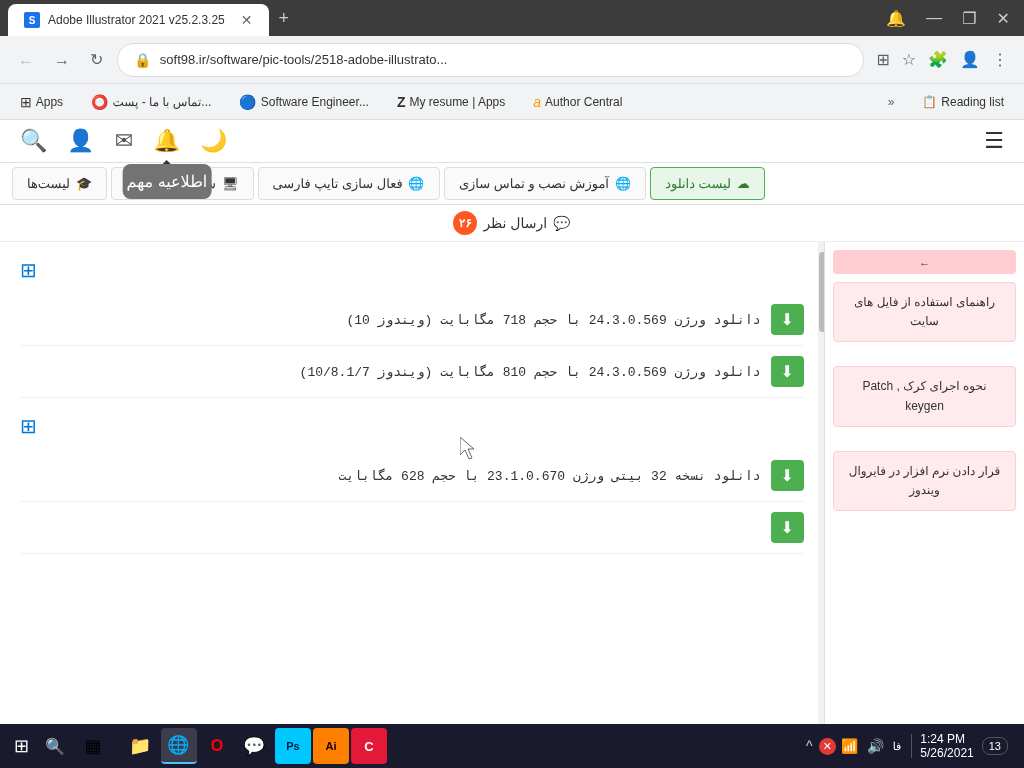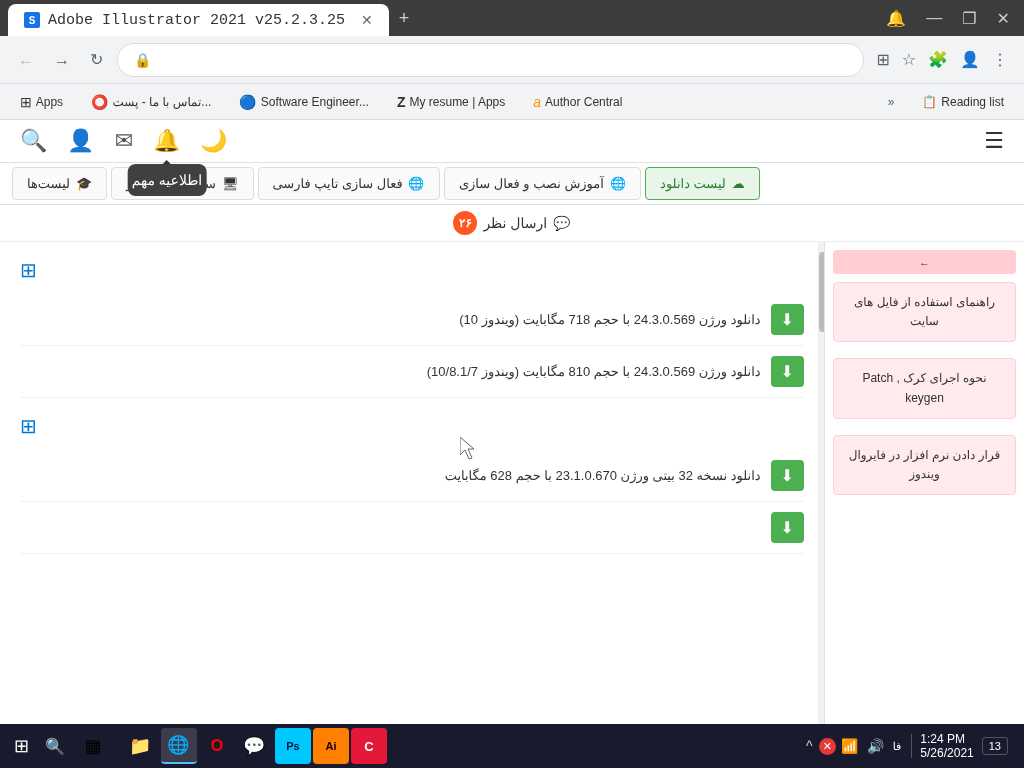--- a/index.html
+++ b/index.html
@@ -40,98 +40,99 @@
 
     
     .site-header { background: #fff; border-bottom: 1px solid #e0e0e0; padding: 8px 20px; display: flex; align-items: center; gap: 20px; flex-shrink: 0; }
     .site-icon { font-size: 22px; color: #555; cursor: pointer; }
     .bell-icon { color: #e53935; font-size: 22px; cursor: pointer; position: relative; }
     .moon-icon { font-size: 22px; color: #555; cursor: pointer; }
     .hamburger { font-size: 22px; color: #333; cursor: pointer; margin-left: auto; }
 
     
     .tooltip-container { position: relative; display: inline-block; }
-    .tooltip { position: absolute; top: 36px; left: 50%; transform: translateX(-50%); background: #404040; color: #fff; padding: 8px 4px; border-radius: 8px; font-size: 14px; white-space: nowrap; z-index: 100; font-family: 'Tahoma', Arial; }
+    .tooltip { position: absolute; top: 36px; left: 50%; transform: translateX(-50%); background: #737373; color: #fff; padding: 8px 4px; border-radius: 8px; font-size: 16px; white-space: nowrap; z-index: 100; font-family: 'Tahoma', Arial; }
     .tooltip::before { content: ''; position: absolute; top: -8px; left: 50%; transform: translateX(-50%); border: 4px solid transparent; border-bottom-color: #333; }
 
     
     .nav-tabs { background: #fff; display: flex; align-items: center; justify-content: flex-end; padding: 4px 12px; gap: 4px; border-bottom: 1px solid #e0e0e0; direction: rtl; flex-shrink: 0; }
     .nav-tab { padding: 8px 14px; border: 1px solid #ddd; border-radius: 4px; font-size: 13px; cursor: pointer; display: flex; align-items: center; gap: 6px; font-family: 'Tahoma', Arial; color: #333; background: #fafafa; white-space: nowrap; }
     .nav-tab.active { background: #e8f5e9; border-color: #4caf50; color: #2e7d32; }
 
     
     .comments-row { display: flex; align-items: center; justify-content: center; padding: 6px; border-bottom: 1px solid #eee; direction: rtl; gap: 8px; flex-shrink: 0; }
     .comment-btn { display: flex; align-items: center; gap: 6px; font-size: 14px; color: #333; font-family: 'Tahoma', Arial; cursor: pointer; }
     .comment-count { background: #ff5722; color: #fff; border-radius: 50%; width: 24px; height: 24px; display: flex; align-items: center; justify-content: center; font-size: 12px; font-weight: bold; }
 
     
     .content-layout { display: flex; flex: 1; overflow: hidden; direction: rtl; }
     .sidebar { width: 200px; background: #fff; border-left: 1px solid #e0e0e0; padding: 8px; flex-shrink: 0; overflow-y: auto; }
-    .sidebar-item { background: #ffebee; border: 1px solid #ffcdd2; border-radius: 4px; padding: 10px; margin-bottom: 16px; font-size: 12px; color: #333; text-align: center; cursor: pointer; font-family: 'Tahoma', Arial; line-height: 1.6; }
+    .sidebar-item { background: #ffebee; border: 1px solid #ffcdd2; border-radius: 4px; padding: 10px; margin-bottom: 24px; font-size: 12px; color: #333; text-align: center; cursor: pointer; font-family: 'Tahoma', Arial; line-height: 1.6; }
     .main-area { flex: 1; padding: 16px 20px; overflow-y: auto; direction: rtl; }
 
     
     .section-title { display: flex; align-items: center; gap: 10px; font-size: 15px; color: #333; font-family: 'Tahoma', Arial; margin-bottom: 12px; direction: rtl; justify-content: flex-end; }
     .windows-icon { font-size: 20px; color: #0078d4; }
     .download-item { display: flex; align-items: center; justify-content: space-between; padding: 10px 0; border-bottom: 1px solid #f0f0f0; direction: rtl; gap: 10px; position: relative; }
-    .download-text { font-size: 13px; color: #333; font-family: Liberation Sans, sans-serif; flex: 1; text-align: right; }
+    .download-text { font-size: 13px; color: #333; font-family: Liberation Mono, monospace; flex: 1; text-align: right; }
     .download-btn { background: #4caf50; color: white; border: none; border-radius: 4px; padding: 6px 10px; cursor: pointer; font-size: 16px; flex-shrink: 0; }
 
     
     .arrow-container { position: relative; }
     .red-arrow { position: absolute; left: -80px; top: 50%; transform: translateY(-50%); }
 
     
     .taskbar { background: #1a1a2e; height: 44px; display: flex; align-items: center; padding: 0 8px; flex-shrink: 0; gap: 4px; }
     .taskbar-start { background: transparent; border: none; cursor: pointer; padding: 6px; color: white; font-size: 18px; }
     .taskbar-search { background: transparent; border: none; cursor: pointer; padding: 6px; color: #ccc; font-size: 16px; }
     .taskbar-apps { display: flex; gap: 2px; margin-left: 8px; }
     .taskbar-app { width: 36px; height: 36px; border-radius: 4px; display: flex; align-items: center; justify-content: center; cursor: pointer; font-size: 18px; border: none; background: transparent; }
     .taskbar-app.active { background: rgba(255,255,255,0.15); border-bottom: 2px solid #4fc3f7; }
     .taskbar-spacer { flex: 1; }
     .system-tray { display: flex; align-items: center; gap: 8px; padding: 0 8px; }
     .tray-icons { display: flex; align-items: center; gap: 4px; }
     .tray-icon { color: #ccc; font-size: 14px; padding: 2px; cursor: pointer; }
     .tray-time { color: #fff; font-size: 12px; cursor: pointer; }
     .tray-time div:first-child { font-weight: 500; }
-    .notif-badge { background: #1a1a2e; border: 1px solid #555; color: white; font-size: 11px; padding: 2px 6px; border-radius: 3px; cursor: pointer; }
+    .notif-badge { background: #1a1a2e; border: 1px solid #555; color: white; font-size: 11px; padding: 2px 6px; border-radius: 8px; cursor: pointer; }
     .taskbar-divider { width: 1px; background: #555; height: 24px; }
 
     
     .scroll-track { position: absolute; right: 0; top: 0; bottom: 0; width: 10px; background: #f1f1f1; }
     .scroll-thumb { position: absolute; top: 10px; width: 8px; left: 1px; height: 80px; background: #bbb; border-radius: 4px; }
   </style>
 </head>
 <body>
 
 <div class="browser-window">
 
   <div class="title-bar">
     <div class="tab-bar">
       <div class="tab-active">
         <div class="tab-favicon">S</div>
-        <span style="font-size:15px;font-family:Liberation Mono, monospace;">Adobe Illustrator 2021 v25.2.3.25</span>
+        <span style="font-size:12px;">Adobe Illustrator 2021 v25.2.3.25</span>
         <span class="tab-close">✕</span>
       </div>
       <button class="tab-new">+</button>
     </div>
     <div class="window-controls">
       <button class="win-ctrl">🔔</button>
       <button class="win-ctrl">—</button>
       <button class="win-ctrl">❐</button>
       <button class="win-ctrl">✕</button>
     </div>
   </div>
 
   <div class="address-bar">
     <button class="nav-btn disabled">←</button>
     <button class="nav-btn">→</button>
     <button class="nav-btn">↻</button>
     <div class="address-input">
       <span class="lock-icon">🔒</span>
+      <span class="address-text">soft98.ir/software/pic-tools/2518-adobe-illustrato...</span>
     </div>
     <div class="address-actions">
       <button class="addr-btn">⊞</button>
       <button class="addr-btn">☆</button>
       <button class="addr-btn">🧩</button>
       <button class="addr-btn">👤</button>
       <button class="addr-btn">⋮</button>
     </div>
   </div>
 
@@ -177,21 +178,21 @@
       <span class="hamburger">☰</span>
     </div>
 
     <div class="nav-tabs">
       <div class="nav-tab active">
         <span>☁</span>
         <span>لیست دانلود</span>
       </div>
       <div class="nav-tab">
         <span>🌐</span>
-        <span>آموزش نصب و فعال سازی</span>
+        <span>آموزش نصب و تماس سازی</span>
       </div>
       <div class="nav-tab">
         <span>🌐</span>
         <span>فعال سازی تایپ فارسی</span>
       </div>
       <div class="nav-tab">
         <span>🖥</span>
         <span>سیستم مورد نیاز</span>
       </div>
       <div class="nav-tab">

